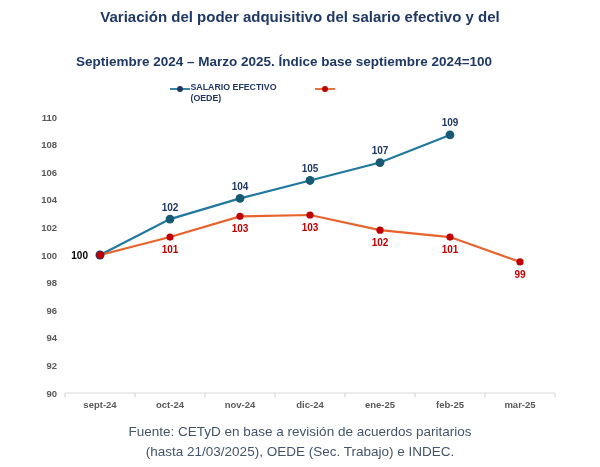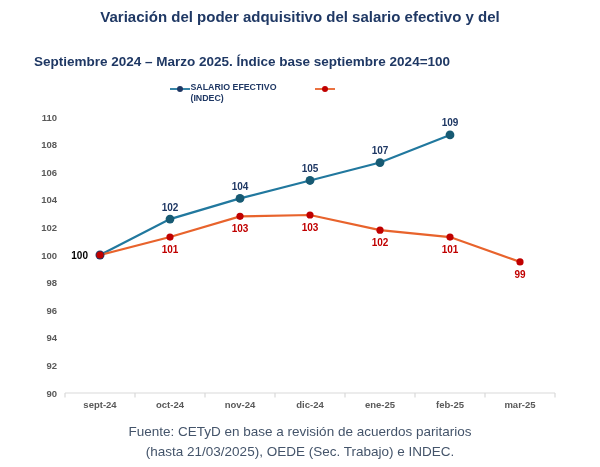--- a/index.html
+++ b/index.html
@@ -6,21 +6,21 @@
   .page {
     position:relative; width:600px; height:467px; background:#ffffff;
     font-family:"Liberation Sans", sans-serif; overflow:hidden;
   }
   .title {
     position:absolute; top:5px; left:0; width:600px; text-align:center;
     color:#1F3864; font-size:15px; font-weight:700; line-height:23px;
   }
   .subtitle {
     position:absolute; top:54px; left:0; width:484px; text-align:center;
-    color:#1F3864; font-size:13.5px; font-weight:700;
+    color:#1F3864; font-size:13.5px; font-weight:700;padding-left:42px;
   }
   .legend {
     position:absolute; top:82px; left:0; width:505px;
     display:flex; justify-content:center; gap:38px;
   }
   .legend-item { display:flex; align-items:flex-start; }
   .legend-marker { margin-top:2px; flex:0 0 auto; }
   .legend-text { color:#1F3864; font-size:8.8px; font-weight:700; line-height:11px; }
   #chart { position:absolute; top:106px; left:0; }
   #chart text { font-family:"Liberation Sans", sans-serif; }
@@ -41,21 +41,21 @@
   <div class="subtitle">Septiembre 2024 – Marzo 2025. Índice base septiembre 2024=100</div>
 
   <div class="legend">
     <div class="legend-item">
       <svg class="legend-marker" width="20" height="10" viewBox="0 0 20 10">
         <line x1="0" y1="5" x2="20" y2="5" stroke-width="1.8" stroke="#21789E"></line>
         <circle cx="10" cy="5" r="3" fill="#1F3864"></circle>
       </svg>
       <div class="legend-text">
         <div>SALARIO EFECTIVO</div>
-        <div>(INDEC)</div>
+        <div>(OEDE)</div>
       </div>
     </div>
     <div class="legend-item">
       <svg class="legend-marker" width="20" height="10" viewBox="0 0 20 10">
         <line x1="0" y1="5" x2="20" y2="5" stroke-width="1.8" stroke="#E8632C"></line>
         <circle cx="10" cy="5" r="3" fill="#C00000"></circle>
       </svg>
     </div>
   </div>
 

